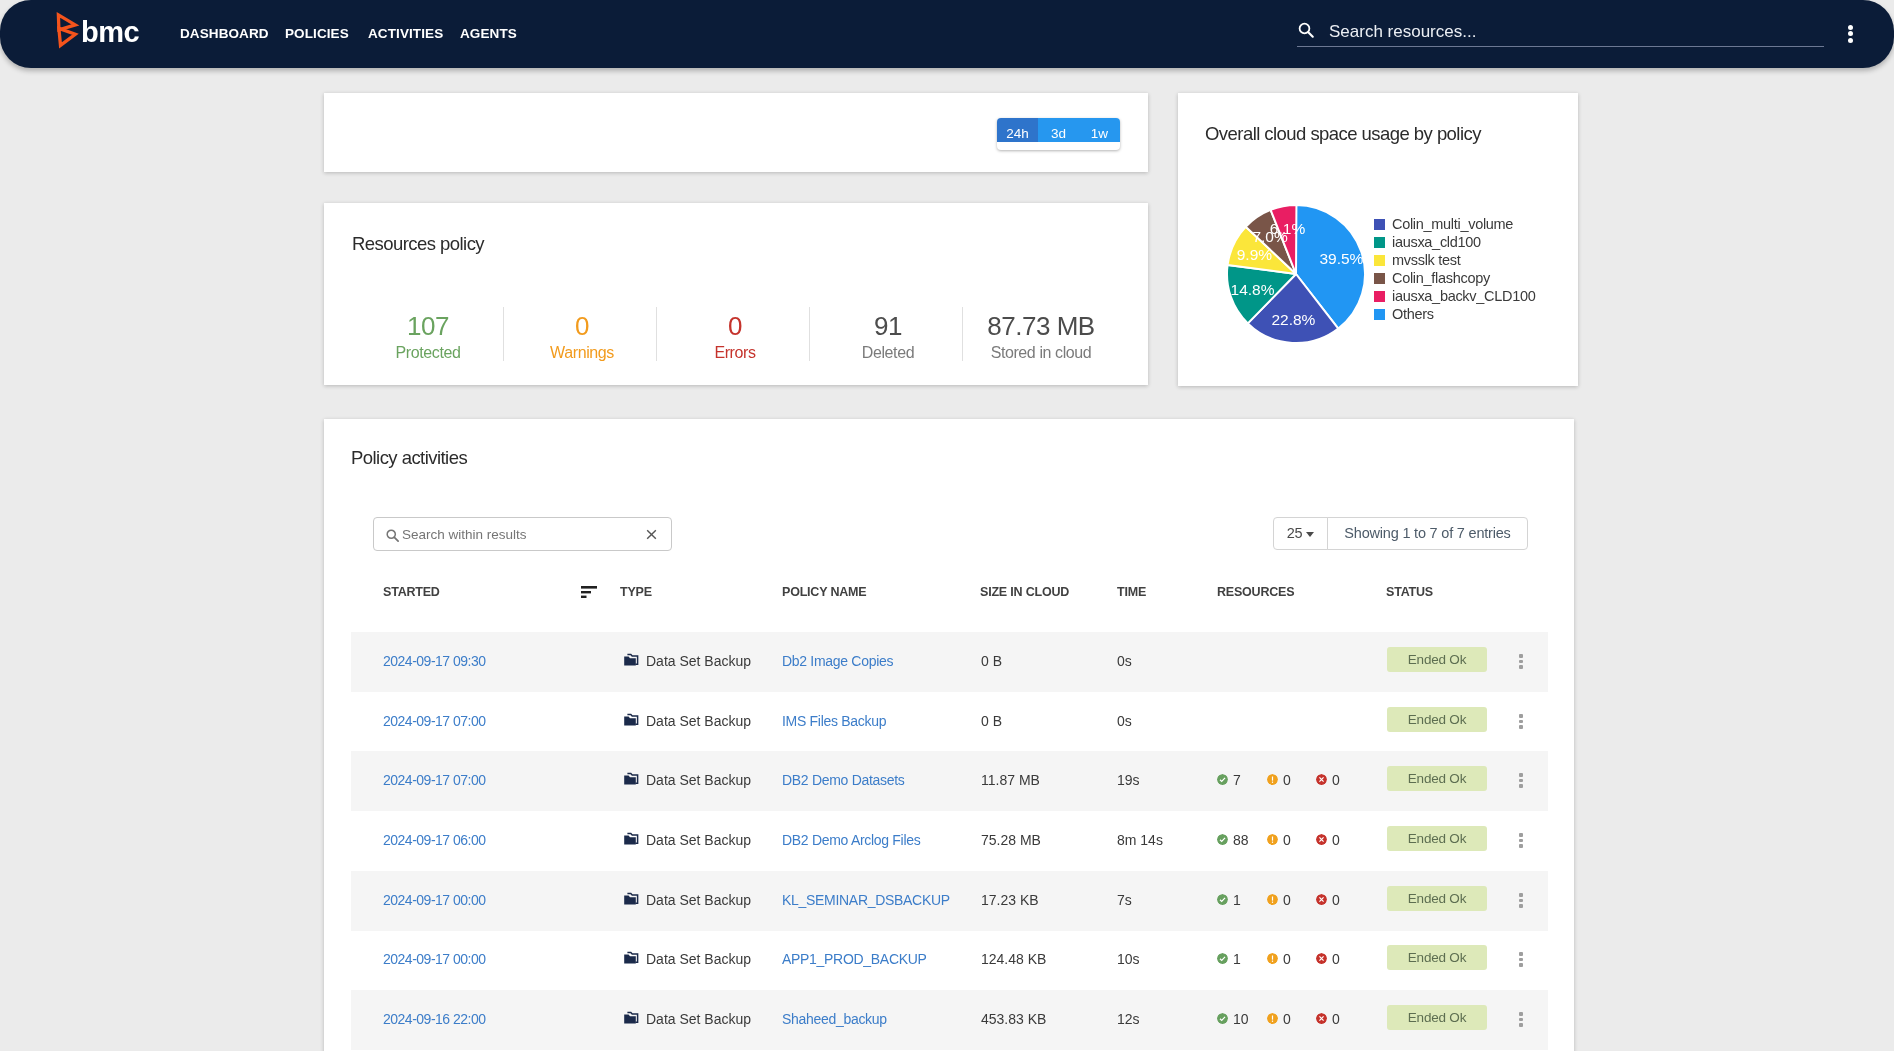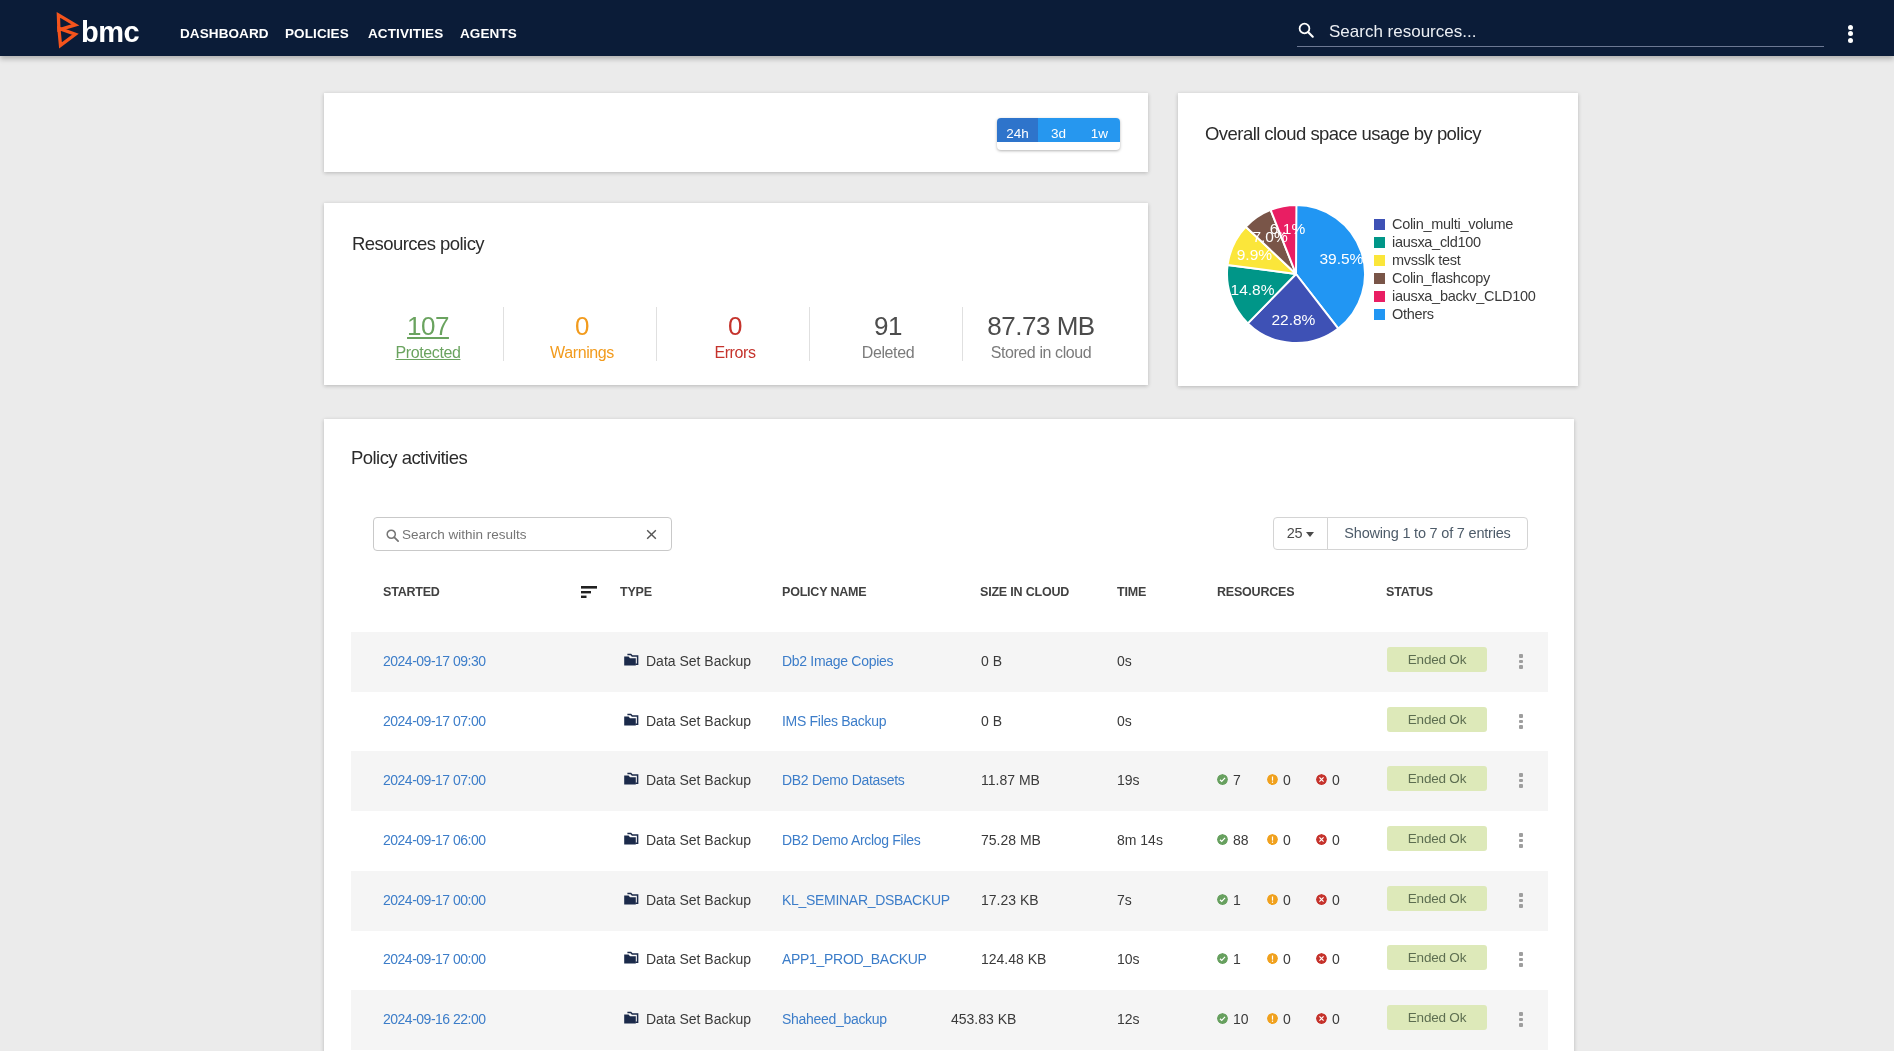--- a/index.html
+++ b/index.html
@@ -1,32 +1,32 @@
 <!DOCTYPE html>
 <html><head>
 <meta charset="utf-8">
 <title>Dashboard</title>
 <style>
   * { margin:0; padding:0; box-sizing:border-box; }
   html,body { width:1894px; height:1051px; overflow:hidden; }
   body { font-family:"Liberation Sans", sans-serif; background:#ebebeb; position:relative; }
-  .hdr { position:absolute; left:0; top:0; width:1894px; height:56px; background:#0b1c38; box-shadow:0 3px 5px rgba(0,0,0,0.25); z-index:5; }
+  .hdr { position:absolute; left:0; top:0; width:1894px; height:68px; background:#0b1c38; box-shadow:0 3px 5px rgba(0,0,0,0.25); z-index:5;border-radius:31px; }
   .nav { position:absolute; top:0; height:68px; line-height:68px; color:#fff; font-size:13.5px; font-weight:700; letter-spacing:0.1px; }
   .card { position:absolute; background:#fff; box-shadow:0 1px 4px rgba(0,0,0,0.22); }
   .ttl { position:absolute; font-size:18.5px; letter-spacing:-0.55px; color:#2b2b2b; }
   
   .btngrp { position:absolute; left:673px; top:25px; width:123px; height:32px; border-radius:4px; overflow:hidden; box-shadow:0 1px 3px rgba(0,0,0,0.3); }
   .btn { float:left; width:41px; height:24px; line-height:32px; text-align:center; color:#fff; font-size:13.5px; font-weight:400; background:#2697ef; }
   .btn.sel { background:#2e74cb; }
   
   .stat { position:absolute; top:110px; width:154px; height:62px; text-align:center; }
   .stat .num { font-size:26px; line-height:26px; letter-spacing:-0.5px; display:block; }
   .stat .lbl { font-size:16px; line-height:16px; margin-top:6px; letter-spacing:-0.4px; display:block; }
   .vdiv { position:absolute; top:104px; height:54px; width:1px; background:#e0e0e0; }
-  .green { color:#6aa35f;text-decoration:underline; } .orange { color:#f29b1d; } .red { color:#c5332c; }
+  .green { color:#6aa35f; } .orange { color:#f29b1d; } .red { color:#c5332c; }
   .dknum { color:#4c4c4c; } .gylbl { color:#7b7b7b; }
   
   .leg { position:absolute; left:196px; width:195px; height:15px; font-size:14.5px; letter-spacing:-0.3px; color:#3a3a3a; }
   .leg i { display:inline-block; width:11px; height:11px; margin-right:7px; position:relative; top:1px; }
   
   .srch { position:absolute; left:49px; top:98px; width:299px; height:34px; border:1px solid #c9c9c9; border-radius:4px; color:#757575; font-size:13.5px; }
   .pgbox { position:absolute; top:98px; height:33px; border:1px solid #d4d4d4; font-size:14.5px; letter-spacing:-0.2px; color:#4d5b69; line-height:31px; text-align:center; }
   .thead { position:absolute; font-size:12.5px; color:#414141; font-weight:700; letter-spacing:-0.2px; }
   .row { position:absolute; left:27px; width:1197px; height:60px; }
   .row.odd { background:#f5f5f5; }
@@ -320,21 +320,21 @@
       </div>
 </div>
 <div class="row odd" style="top:571px;height:59.7px">
   <div class="cell blue" style="left:32px;letter-spacing:-0.5px">2024-09-16 22:00</div>
   <svg width="16" height="14" viewBox="0 0 16 14" style="position:absolute;left:272px;top:21px">
 <path d="M4.4,1.4 h3.4 l1.4,1.6 h5.4 v8.2 h-2.2" fill="none" stroke="#1b2a4a" stroke-width="1.5"></path>
 <path d="M1.2,3.6 h4.4 l1.4,1.6 h5.8 v7.2 h-11.6 z" fill="#1b2a4a"></path>
 </svg>
   <div class="cell" style="left:295px">Data Set Backup</div>
   <div class="cell blue" style="left:431px;letter-spacing:-0.3px">Shaheed_backup</div>
-  <div class="cell" style="left:600px">453.83 KB</div>
+  <div class="cell" style="left:630px">453.83 KB</div>
   <div class="cell" style="left:766px">12s</div>
   <svg class="ric" style="left:866px" viewBox="0 0 24 24">
         <circle cx="12" cy="12" r="12" fill="#67a05f"></circle>
         <path d="M6.5,12.5 L10.3,16.2 L17.5,8.5" fill="none" stroke="#fff" stroke-width="2.6"></path>
       </svg>
   <div class="rct" style="left:882px">10</div>
   <svg class="ric" style="left:916px" viewBox="0 0 24 24">
         <circle cx="12" cy="12" r="12" fill="#f0a11e"></circle>
         <rect x="10.7" y="5.5" width="2.6" height="9" fill="#fff"></rect>
         <rect x="10.7" y="16.5" width="2.6" height="2.8" fill="#fff"></rect>

